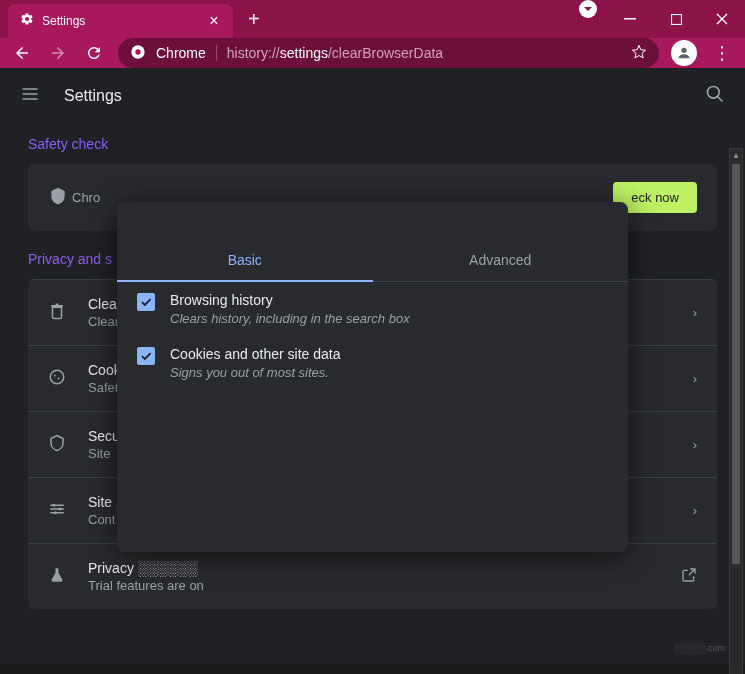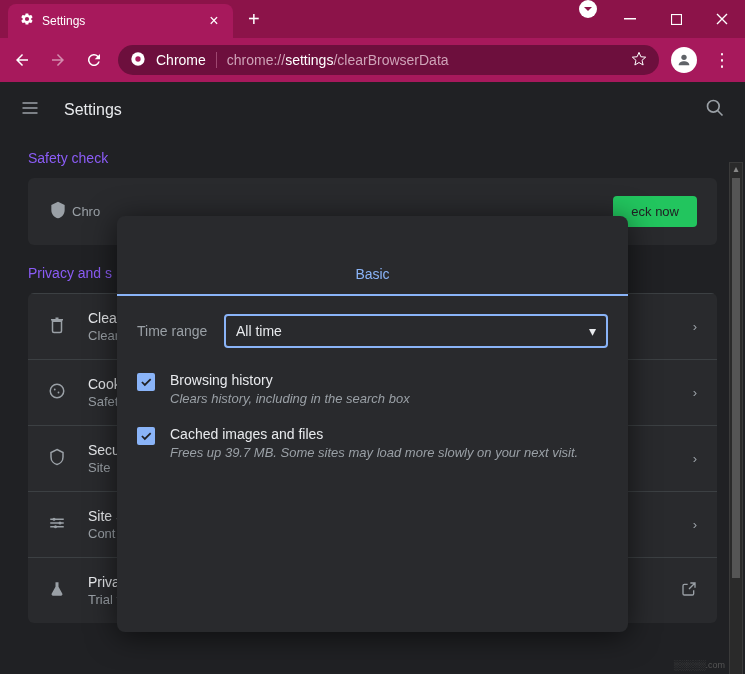--- a/index.html
+++ b/index.html
@@ -8,41 +8,41 @@
     .titlebar { height: 38px; background: #8c1349; display: flex; align-items: center; }
     .tab { display: flex; align-items: center; gap: 8px; background: #a7195c; height: 34px; padding: 0 10px 0 12px; margin-left: 8px; margin-top: 4px; border-radius: 8px 8px 0 0; width: 225px; }
     .tab-gear { color: #fff; }
     .tab-title { color: #fff; font-size: 12px; flex: 1; }
     .tab-close { color: #fff; font-size: 16px; cursor: pointer; width: 18px; text-align: center; }
     .new-tab { color: #fff; font-size: 20px; margin-left: 15px; cursor: pointer; }
     .win-controls { margin-left: auto; display: flex; gap: 0; }
     .win-btn { width: 46px; height: 38px; display: flex; align-items: center; justify-content: center; color: #fff; cursor: pointer; }
     .down-circle { margin-right: 10px; width: 18px; height: 18px; border-radius: 50%; background: #fff; display: flex; align-items: center; justify-content: center; }
     
-    .addrbar { height: 44px; background: #a7195c; display: flex; align-items: center; padding: 0 10px; gap: 12px; }
+    .addrbar { height: 30px; background: #a7195c; display: flex; align-items: center; padding: 0 10px; gap: 12px; }
     .nav-btn { color: #fff; cursor: pointer; display: flex; align-items: center; justify-content: center; width: 24px; height: 24px; }
     .nav-btn.disabled { opacity: 0.5; }
     .urlbox { flex: 1; background: #6d0f3d; border-radius: 20px; height: 30px; display: flex; align-items: center; padding: 0 12px; gap: 10px; color: #e8a0c4; font-size: 14px; }
     .urlbox .chrome-label { color: #fff; padding-right: 10px; border-right: 1px solid #9e4770; }
     .urlbox .url { color: #cfa3b8; }
     .urlbox .url .bold { color: #fff; }
     .star { margin-left: auto; color: #fff; }
     .profile { width: 26px; height: 26px; border-radius: 50%; background: #fff; display: flex; align-items: center; justify-content: center; cursor: pointer; }
     .menu-dots { color: #fff; font-size: 18px; cursor: pointer; padding: 0 4px; }
     
     .page { background: #202124; height: 596px; position: relative; }
     .page-header { height: 56px; display: flex; align-items: center; padding: 0 20px; gap: 24px; }
     .hamburger { color: #9aa0a6; cursor: pointer; }
     .page-title { color: #e8eaed; font-size: 16px; }
     .search-btn { margin-left: auto; color: #9aa0a6; cursor: pointer; }
     
     .content { padding: 0 28px; color: #9aa0a6; font-size: 13px; }
     .section-h { color: #8b5cf6; font-size: 14px; margin: 12px 0; }
     .card { background: #292a2d; border-radius: 6px; padding: 18px 20px; margin-bottom: 20px; display: flex; align-items: center; gap: 4px; }
-    .check-btn { margin-left: auto; background: #22c55e; color: #202124; border: none; border-radius: 4px; padding: 8px 18px; font-size: 13px; cursor: pointer; }
+    .check-btn { margin-left: auto; background: #bef264; color: #202124; border: none; border-radius: 4px; padding: 8px 18px; font-size: 13px; cursor: pointer; }
     .row { display: flex; align-items: center; gap: 20px; padding: 16px 20px; border-top: 1px solid #3c4043; }
     .row-icon { color: #9aa0a6; width: 20px; }
     .row-text .t { color: #e8eaed; font-size: 14px; }
     .row-text .s { color: #9aa0a6; font-size: 13px; margin-top: 2px; }
     .row-arrow { margin-left: auto; color: #9aa0a6; }
     .list { background: #292a2d; border-radius: 6px; overflow: hidden; }
     .ext-icon { color: #9aa0a6; }
     
     .modal { position: absolute; top: 134px; left: 117px; width: 511px; background: #292a2d; border-radius: 8px; box-shadow: 0 4px 30px rgba(0,0,0,0.6); padding: 20px 0 18px 0; }
     .modal-title { color: #e8eaed; font-size: 15px; padding: 0 20px; }
@@ -55,21 +55,21 @@
     .select { flex: 1; border: 2px solid #8ab4f8; border-radius: 4px; background: transparent; color: #e8eaed; padding: 7px 10px; display: flex; align-items: center; justify-content: space-between; cursor: pointer; font-size: 14px; }
     .opt-row { display: flex; gap: 15px; padding: 10px 20px; }
     .checkbox { width: 18px; height: 18px; border-radius: 2px; background: #8ab4f8; display: flex; align-items: center; justify-content: center; cursor: pointer; margin-top: 1px; flex-shrink: 0; }
     .opt-text .ot { color: #e8eaed; font-size: 14px; }
     .opt-text .os { color: #9aa0a6; font-size: 13px; margin-top: 3px; font-style: italic; }
     .modal-btns { display: flex; justify-content: flex-end; gap: 10px; padding: 14px 18px 0 18px; margin-top: 130px; }
     
     .scrollbar { position: absolute; right: 2px; top: 80px; width: 14px; height: 590px; background: #2a2a2a; border: 1px solid #3a3a3a; }
     .scroll-arrow { color: #888; font-size: 10px; text-align: center; }
     .scroll-thumb { background: #555; height: 400px; margin: 4px 2px; }
-    .watermark { position: absolute; right: 20px; bottom: 4px; color: #555; font-size: 9px; }
+    .watermark { position: absolute; right: 20px; bottom: 21px; color: #555; font-size: 9px; }
   </style>
 </head>
 <body>
 
 <div class="titlebar">
   <div class="tab">
     <span class="tab-gear"><svg width="14" height="14" viewBox="0 0 24 24" fill="#fff">
           <path d="M19.14,12.94a7,7,0,0,0,.05-.94,7,7,0,0,0-.05-.94l2.11-1.65a.5.5,0,0,0,.12-.64l-2-3.46a.5.5,0,0,0-.61-.22l-2.49,1a7,7,0,0,0-1.62-.94L14.4,2.81A.5.5,0,0,0,13.9,2.4H9.9a.5.5,0,0,0-.5.41L9.15,5.15a7,7,0,0,0-1.62.94l-2.49-1a.5.5,0,0,0-.61.22l-2,3.46a.5.5,0,0,0,.12.64L4.66,11.06a7,7,0,0,0,0,1.88L2.55,14.59a.5.5,0,0,0-.12.64l2,3.46a.5.5,0,0,0,.61.22l2.49-1a7,7,0,0,0,1.62.94l.25,2.34a.5.5,0,0,0,.5.41h4a.5.5,0,0,0,.5-.41l.25-2.34a7,7,0,0,0,1.62-.94l2.49,1a.5.5,0,0,0,.61-.22l2-3.46a.5.5,0,0,0-.12-.64ZM12,15.6A3.6,3.6,0,1,1,15.6,12,3.6,3.6,0,0,1,12,15.6Z"></path>
         </svg></span>
     <span class="tab-title">Settings</span>
@@ -115,21 +115,21 @@
       <svg width="18" height="18" viewBox="0 0 24 24">
         <path d="M17.65 6.35A8 8 0 1 0 19.73 14h-2.08A6 6 0 1 1 16.24 7.76L13 11h7V4z" fill="#fff"></path>
       </svg>
     </div>
   <div class="urlbox">
     <span><svg width="16" height="16" viewBox="0 0 24 24">
           <circle cx="12" cy="12" r="10" fill="#fff"></circle>
           <circle cx="12" cy="12" r="4" fill="#a7195c"></circle>
         </svg></span>
     <span class="chrome-label">Chrome</span>
-    <span class="url"><span>chrome://</span><span class="bold">settings</span><span>/clearBrowserData</span></span>
+    <span class="url"><span>history://</span><span class="bold">settings</span><span>/clearBrowserData</span></span>
     <span class="star"><svg width="16" height="16" viewBox="0 0 24 24">
           <path d="M12 17.27L18.18 21l-1.64-7.03L22 9.24l-7.19-.61L12 2 9.19 8.63 2 9.24l5.46 4.73L5.82 21z" fill="none" stroke="#fff" stroke-width="1.5"></path>
         </svg></span>
   </div>
   <div class="profile">
       <svg width="16" height="16" viewBox="0 0 24 24">
         <circle cx="12" cy="8" r="4" fill="#5f6368"></circle>
         <path d="M4 20c0-4 4-6 8-6s8 2 8 6z" fill="#5f6368"></path>
       </svg>
     </div>
@@ -216,48 +216,42 @@
         <span class="row-arrow ext-icon"><svg width="16" height="16" viewBox="0 0 24 24">
               <path d="M14 3h7v7M21 3l-9 9M10 5H5a2 2 0 00-2 2v12a2 2 0 002 2h12a2 2 0 002-2v-5" fill="none" stroke="#9aa0a6" stroke-width="2"></path>
             </svg></span>
       </div>
     </div>
   </div>
 
   <div class="modal">
     <div class="tabs">
       <div class="tabpane active">Basic</div>
-    </div>
-    <div class="form-row">
-      <span class="label">Time range</span>
-      <div class="select">
-        <span>All time</span>
-        <span>▾</span>
-      </div>
+      <div class="tabpane inactive">Advanced</div>
     </div>
     <div class="opt-row">
       <div class="checkbox">
           <svg width="14" height="14" viewBox="0 0 24 24">
             <path d="M5 12l5 5L20 7" stroke="#202124" stroke-width="3" fill="none"></path>
           </svg>
         </div>
       <div class="opt-text">
           <div class="ot">Browsing history</div>
           <div class="os">Clears history, including in the search box</div>
         </div>
     </div>
     <div class="opt-row">
       <div class="checkbox">
           <svg width="14" height="14" viewBox="0 0 24 24">
             <path d="M5 12l5 5L20 7" stroke="#202124" stroke-width="3" fill="none"></path>
           </svg>
         </div>
       <div class="opt-text">
-          <div class="ot">Cached images and files</div>
-          <div class="os">Frees up 39.7 MB. Some sites may load more slowly on your next visit.</div>
+          <div class="ot">Cookies and other site data</div>
+          <div class="os">Signs you out of most sites.</div>
         </div>
     </div>
     <div class="modal-btns">
       
       
     </div>
   </div>
 
   <div class="scrollbar">
     <div class="scroll-arrow">▴</div>

